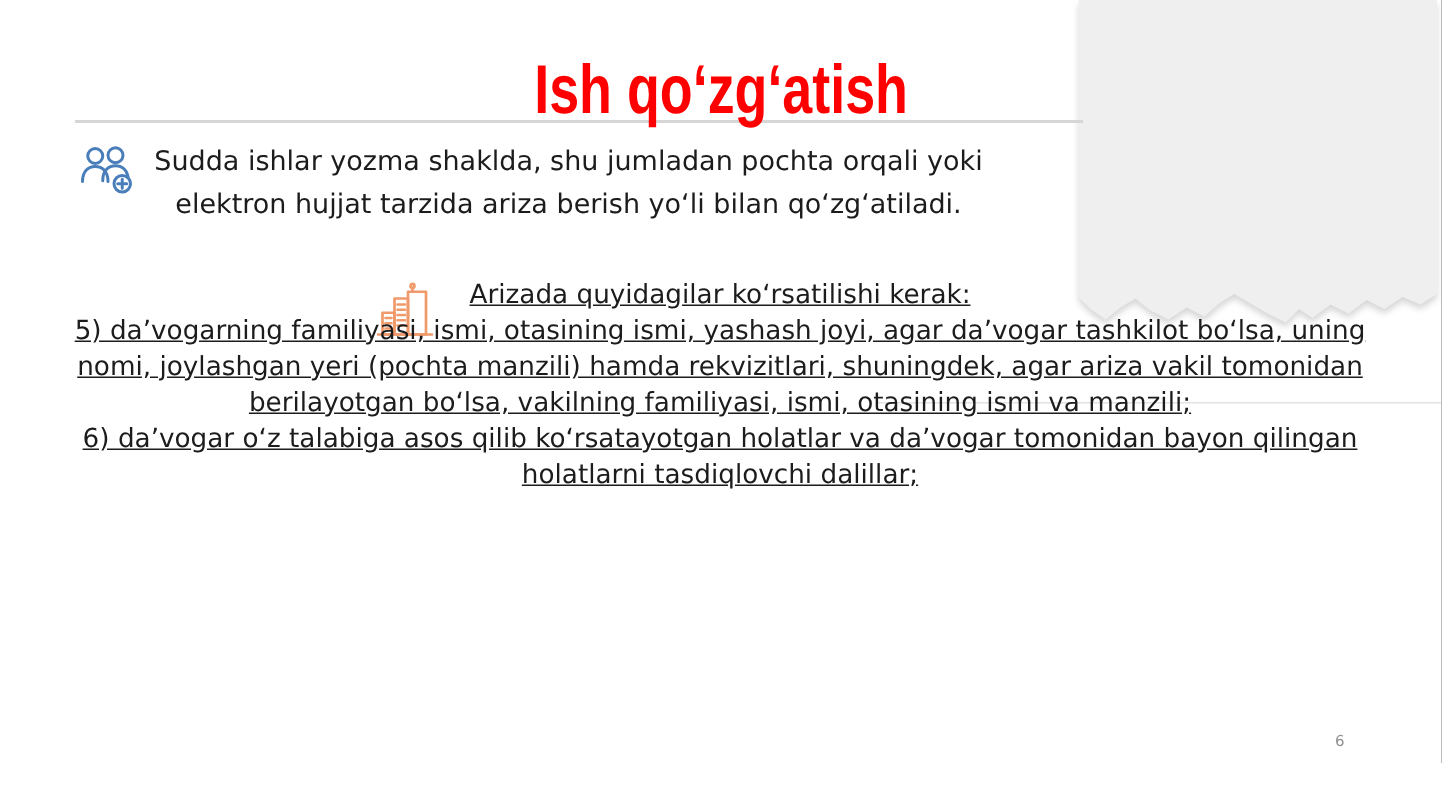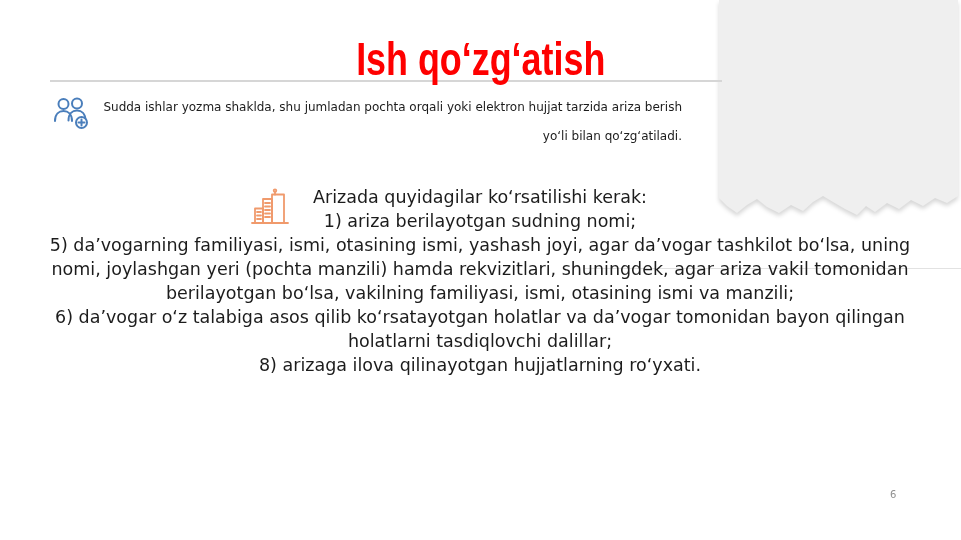--- a/index.html
+++ b/index.html
@@ -37,34 +37,35 @@
   .title-divider {
     position:absolute; left:50px; top:80px; width:672px; height:2px;
     background:var(--divider,#d6d6d6); z-index:1;
   }
   .mid-divider {
     position:absolute; left:585px; top:268px; width:376px; height:1px;
     background:#e2e2e2; z-index:0;
   }
   
   .intro-text {
-    position:absolute; left:100px; top:93px; width:582px;
-    text-align:right;
-    font-size:12px; line-height:29px;
+    position:absolute; left:88px; top:93px; width:582px;
+    text-align:center;
+    font-size:18px; line-height:29px;
     z-index:2;
   }
   .people-icon {
     position:absolute; left:53px; top:96px; z-index:2;
   }
   
   .req-list {
     position:absolute; left:30px; top:185px; width:900px;
     text-align:center;
     font-size:17.5px; line-height:24px;
     z-index:2;
+    text-decoration:underline;
   }
   .buildings-icon {
     position:absolute; left:251px; top:188px; z-index:2;
   }
   .page-number {
     position:absolute; left:890px; top:489px;
     font-size:10px; color:var(--page_num,#909090);
     z-index:3;
   }
   svg { display:block; }
@@ -110,21 +111,19 @@
       <path d="M24,4 V6.5"></path>
       <rect x="12" y="11" width="9" height="24"></rect>
       <path d="M14,15 h5 M14,18.5 h5 M14,22 h5 M14,25.5 h5 M14,29 h5"></path>
       <rect x="4" y="20.5" width="8" height="14.5"></rect>
       <path d="M6,24 h4 M6,27.5 h4 M6,31 h4"></path>
     </svg>
   </div>
 
   <div class="req-list">
     <div>Arizada quyidagilar ko‘rsatilishi kerak:</div>
-    <div>1) ariza berilayotgan sudning nomi;</div>
     <div>5) da’vogarning familiyasi, ismi, otasining ismi, yashash joyi, agar da’vogar tashkilot bo‘lsa, uning nomi, joylashgan yeri (pochta manzili) hamda rekvizitlari, shuningdek, agar ariza vakil tomonidan berilayotgan bo‘lsa, vakilning familiyasi, ismi, otasining ismi va manzili;</div>
     <div>6) da’vogar o‘z talabiga asos qilib ko‘rsatayotgan holatlar va da’vogar tomonidan bayon qilingan holatlarni tasdiqlovchi dalillar;</div>
-    <div>8) arizaga ilova qilinayotgan hujjatlarning ro‘yxati.</div>
   </div>
 
   <div class="page-number">6</div>
 
 </div>
 
 </body></html>

